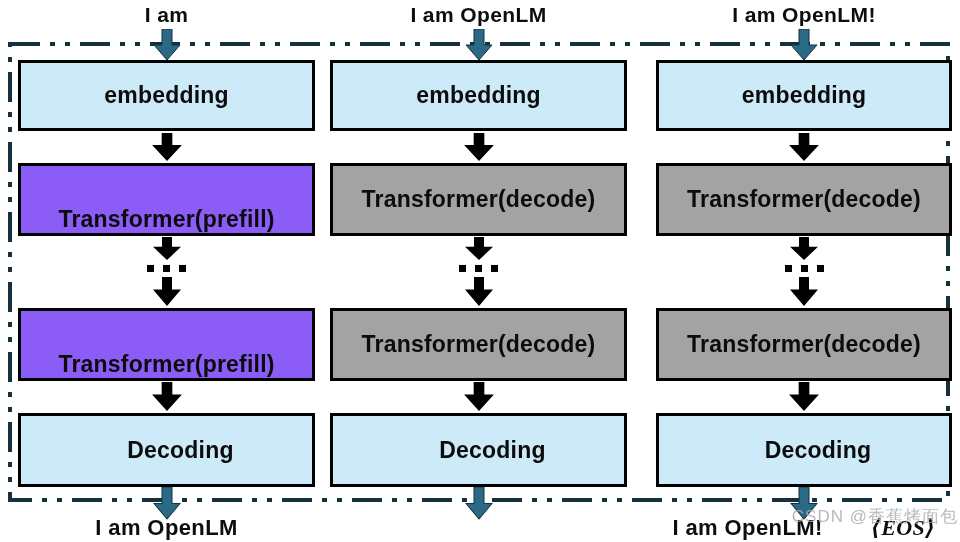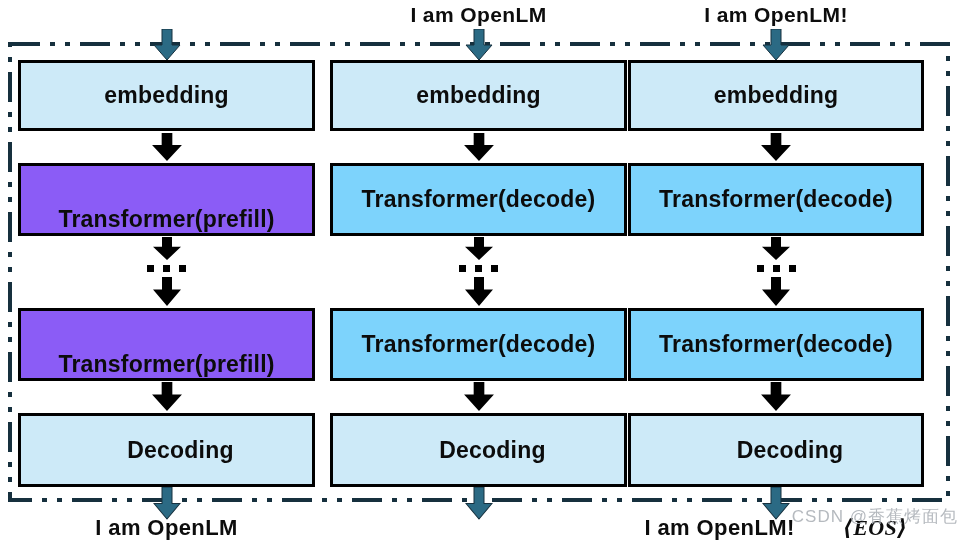--- a/index.html
+++ b/index.html
@@ -6,33 +6,33 @@
   .canvas{
     position:relative;width:960px;height:542px;background:#ffffff;
     font-family:"Liberation Sans","DejaVu Sans",sans-serif;overflow:hidden;
   }
   
   .frame-svg{position:absolute;left:0;top:0;width:960px;height:542px;}
   
   .col{position:absolute;top:0;height:542px;}
   .col1{left:18px;width:297px;}
   .col2{left:330px;width:297px;}
-  .col3{left:628px;width:296px;}
+  .col3{left:656px;width:296px;}
   .row{position:absolute;left:0;right:0;display:flex;align-items:center;justify-content:center;}
   .lbl{font-size:21px;font-weight:600;color:#0d0d0d;letter-spacing:.4px;white-space:pre;}
   .out-lbl{font-size:22px;}
   .eos{font-family:"Liberation Serif","DejaVu Serif",serif;font-style:italic;font-weight:700;margin-left:48px;}
   .box{
     position:absolute;left:0;right:0;box-sizing:border-box;border:3px solid #000;
     display:flex;align-items:center;justify-content:center;
     font-weight:700;font-size:23px;color:#0c0c0c;letter-spacing:.2px;
   }
   .bg-blue{background:#CDEAF8;text-align:center;}
   .bg-orange{background:#8b5cf6;align-items:flex-end;}
-  .bg-peach{background:#7dd3fc;}
+  .bg-peach{background:#a3a3a3;}
   
   .r-input{top:2px;height:26px;}
   .r-arrow-in{top:29px;height:32px;}
   .r-embed{top:60px;height:71px;}
   .r-a1{top:133px;height:28px;}
   .r-t1{top:163px;height:73px;}
   .r-a2{top:237px;height:23px;}
   .r-dots{top:261px;height:14px;gap:9px;}
   .r-a3{top:277px;height:29px;}
   .r-t2{top:308px;height:73px;}
@@ -50,20 +50,23 @@
 </head>
 <body>
 
 <div class="canvas">
 
   <svg class="frame-svg" viewBox="0 0 960 542" aria-hidden="true">
     <rect x="10" y="44" width="938" height="456" fill="none" stroke="#16303E" stroke-width="4" stroke-dasharray="30 10 5 10 5 10"></rect>
   </svg>
 
   <div class="col col1">
+    <div class="row r-input">
+      <span class="lbl">I am</span>
+    </div>
     <div class="row r-arrow-in">
       <svg class="arrow-svg" viewBox="0 0 28 32" preserveAspectRatio="none" width="28">
           <polygon points="9,0 19,0 19,16 27,16 14,31 1,16 9,16" fill="#2B6A84" stroke="#16303E" stroke-width="1"></polygon>
         </svg>
     </div>
     <div class="box bg-blue r-embed">
       <span>embedding</span>
     </div>
     <div class="row r-a1">
       <svg class="arrow-svg" viewBox="0 0 30 28" preserveAspectRatio="none" width="32">

